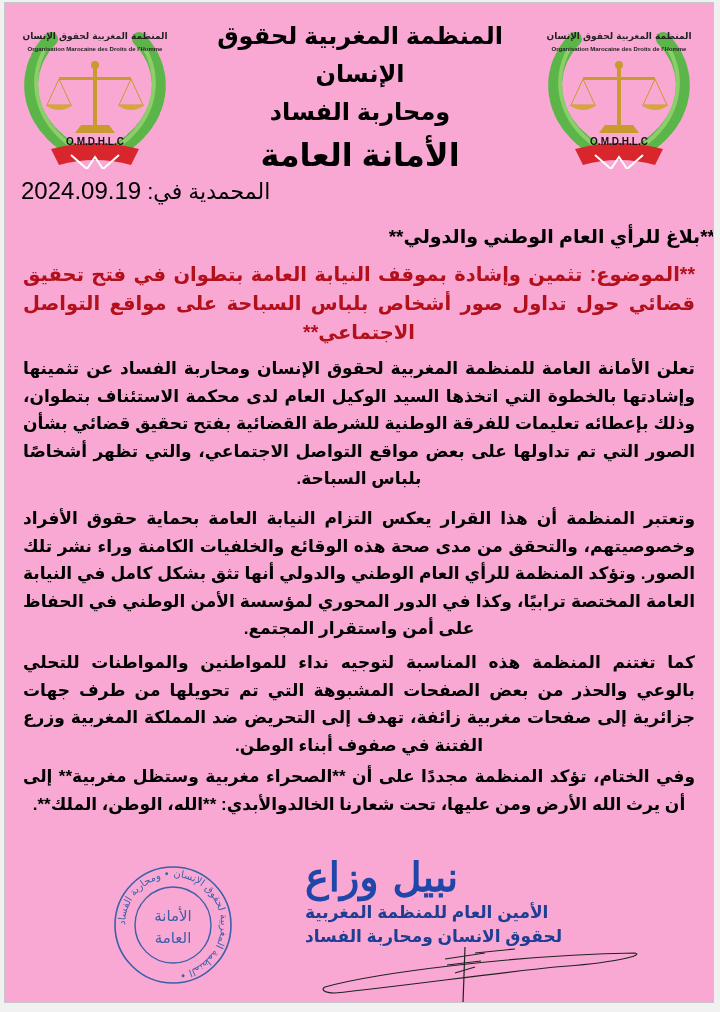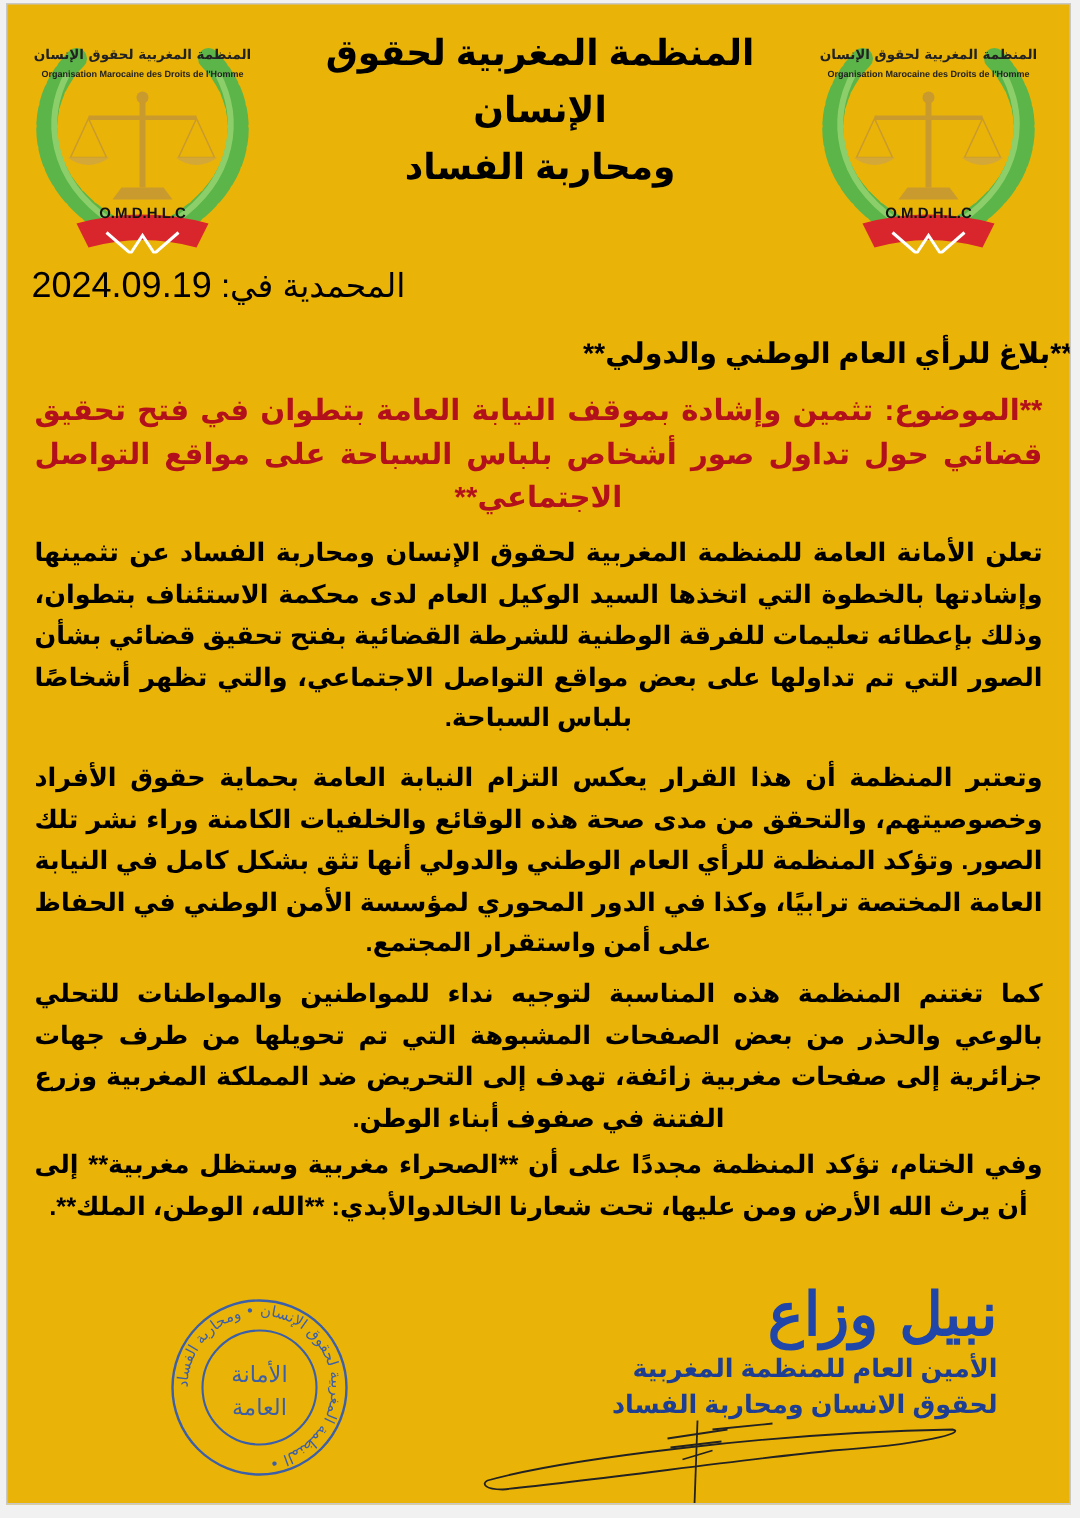--- a/index.html
+++ b/index.html
@@ -2,21 +2,21 @@
 <html><head>
   <meta charset="utf-8">
   <style>
     html, body { margin: 0; padding: 0; }
     body {
       width: 720px; height: 1012px; background: #f1f1f1; overflow: hidden;
       font-family: "Liberation Sans", "DejaVu Sans", sans-serif;
     }
     .page {
       position: absolute; left: 4px; top: 2px; width: 710px; height: 1001px;
-      background: #eab308; border: 1px solid #c8c8c8; box-sizing: border-box;
+      background: #f9a8d4; border: 1px solid #c8c8c8; box-sizing: border-box;
       overflow: hidden;
     }
     .logo { position: absolute; top: 6px; width: 168px; height: 160px; }
     .logo-left { left: 6px; }
     .logo-right { left: 530px; }
     .header-text {
       position: absolute; left: 185px; width: 340px; top: 14px; text-align: center;
       direction: rtl; color: #000; font-weight: bold;
     }
     .h1 { font-size: 24px; line-height: 38px; }
@@ -39,21 +39,21 @@
     .para {
       position: absolute; left: 18px; width: 672px; direction: rtl;
       text-align: justify; text-align-last: center; color: #000; font-weight: bold;
       font-size: 17px; line-height: 27.5px;
     }
     .p1 { top: 352px; }
     .p2 { top: 502px; }
     .p3 { top: 646px; }
     .p4 { top: 760px; }
     .signature-block {
-      position: absolute; left: 300px; width: 360px; top: 850px; text-align: right;
+      position: absolute; left: 300px; width: 360px; top: 850px; text-align: left;
       direction: rtl; color: #1f3f99;
     }
     .sig-name {
       font-family: "DejaVu Serif", serif; font-size: 40px; font-weight: bold;
       color: #1f46a8; line-height: 48px; letter-spacing: 2px;
     }
     .sig-title { font-size: 17px; font-weight: bold; line-height: 24px; color: #1d3e92; }
     .sig-scribble { position: absolute; left: 310px; top: 940px; width: 330px; height: 60px; }
     .stamp { position: absolute; left: 106px; top: 860px; width: 124px; height: 124px; }
   </style>
@@ -110,20 +110,21 @@
       <circle cx="84" cy="56" r="4" fill="#c99a2e"></circle>
     </g>
     <text x="84" y="30" text-anchor="middle" font-size="9" font-weight="bold" fill="#222" font-family="DejaVu Sans, sans-serif">المنظمة المغربية لحقوق الإنسان</text>
     <text x="84" y="42" text-anchor="middle" font-size="6" font-weight="bold" fill="#222" font-family="Liberation Sans, sans-serif">Organisation Marocaine des Droits de l'Homme</text>
     <text x="84" y="136" text-anchor="middle" font-size="10" font-weight="bold" fill="#111" font-family="Liberation Sans, sans-serif">O.M.D.H.L.C</text>
   </svg>
 
   <div class="header-text">
     <div class="h1">المنظمة المغربية لحقوق الإنسان</div>
     <div class="h2">ومحاربة الفساد</div>
+    <div class="h3">الأمانة العامة</div>
   </div>
 
   <div class="date-line">
     <span>المحمدية في:</span>
     <span class="date-val">2024.09.19</span>
   </div>
 
   <div class="bulletin-title">**بلاغ للرأي العام الوطني والدولي**</div>
 
   <div class="subject">**الموضوع: تثمين وإشادة بموقف النيابة العامة بتطوان في فتح تحقيق قضائي حول تداول صور أشخاص بلباس السباحة على مواقع التواصل الاجتماعي**</div>

